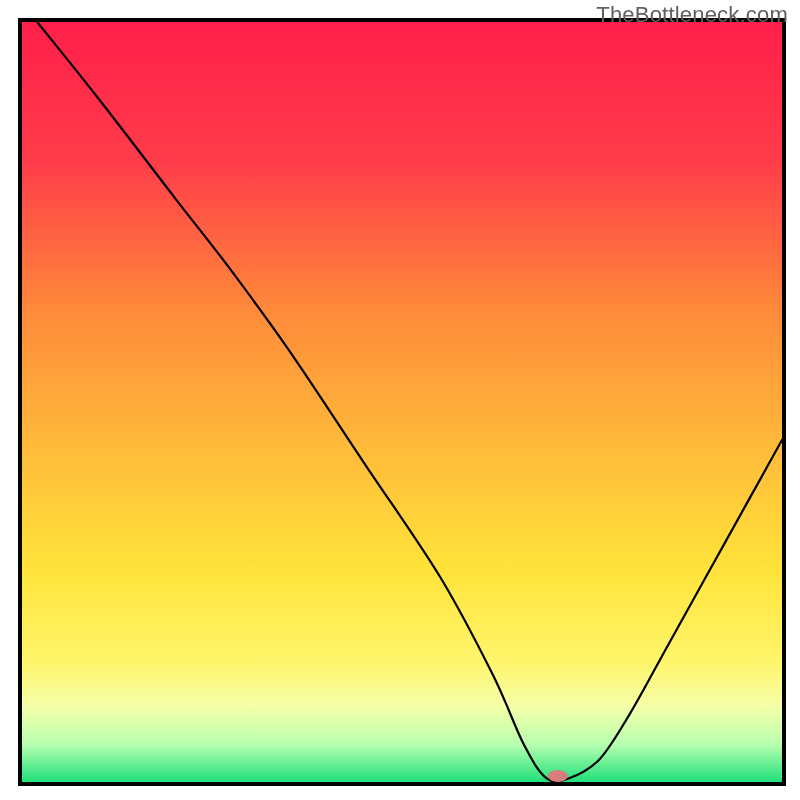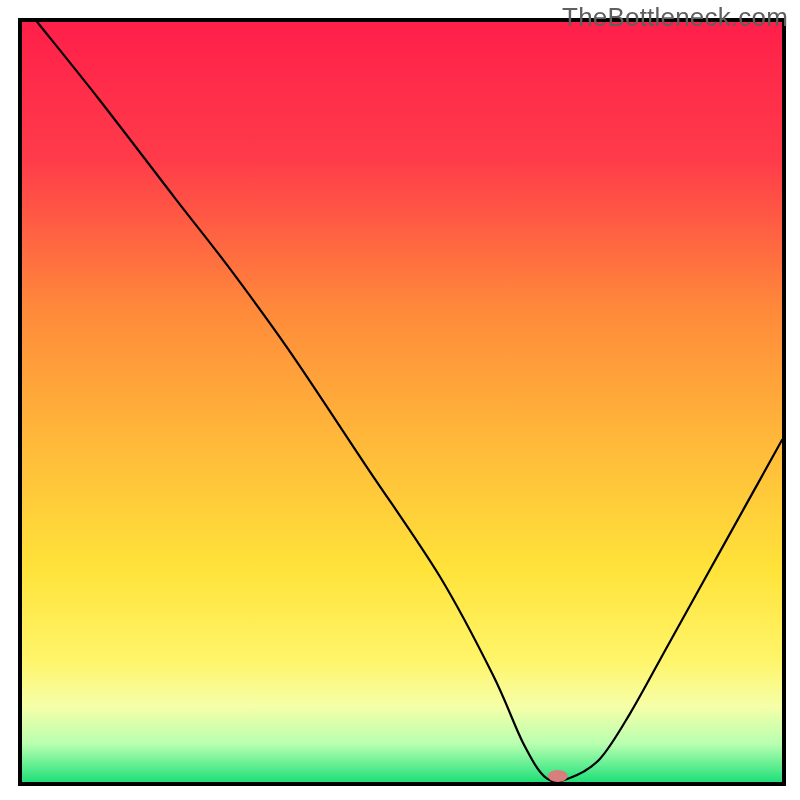--- a/index.html
+++ b/index.html
@@ -13,21 +13,21 @@
   .container {
     position: relative;
     width: 800px;
     height: 800px;
   }
   .watermark {
     position: absolute;
     top: 2px;
     right: 12px;
     color: #5f5f5f;
-    font-size: 26px;
+    font-size: 22px;
     font-weight: 500;
     letter-spacing: 0.2px;
     z-index: 20;
   }
   svg.chart {
     position: absolute;
     top: 0;
     left: 0;
   }
 </style>

